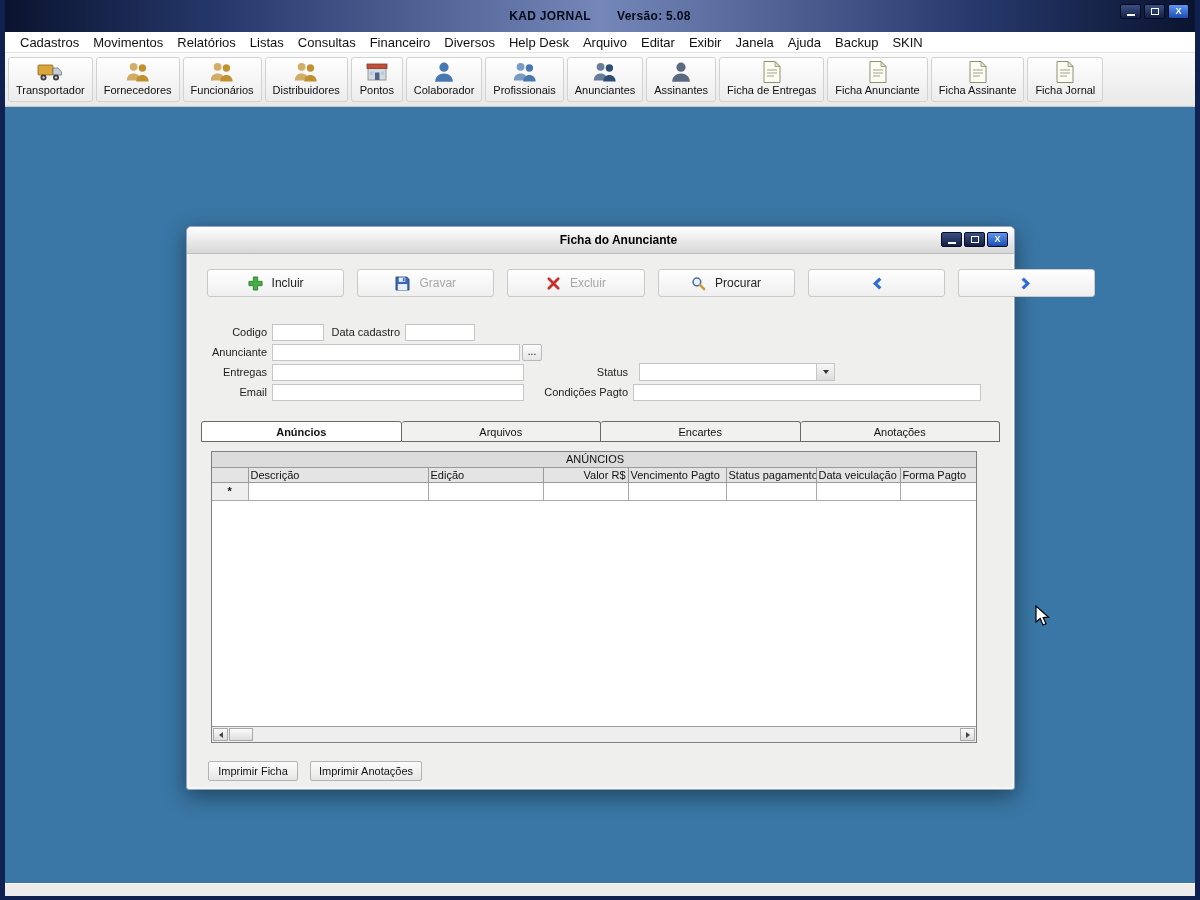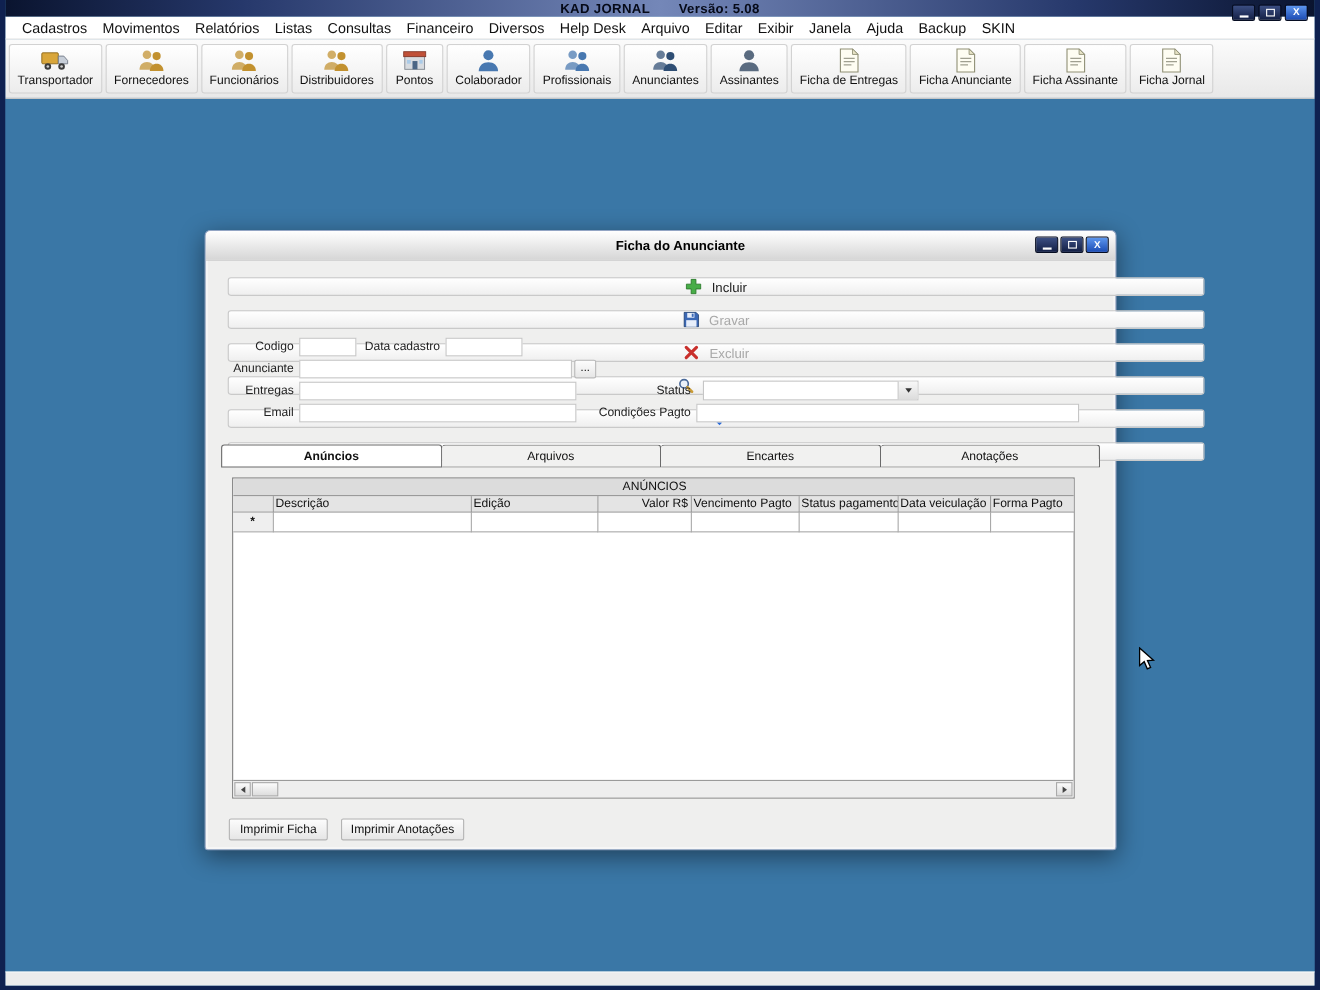--- a/index.html
+++ b/index.html
@@ -4,21 +4,21 @@
 <style>
   html,body{margin:0;padding:0;}
   body{
     width:1200px;height:900px;overflow:hidden;position:relative;
     font-family:"Liberation Sans",sans-serif;background:#3a77a6;
   }
   .app{position:absolute;inset:0;display:flex;flex-direction:column;
     border-left:5px solid #0f2150;border-right:5px solid #0f2150;border-bottom:4px solid #0f2150;box-sizing:border-box;}
 
   
-  .titlebar{height:15px;flex:0 0 auto;position:relative;
+  .titlebar{height:32px;flex:0 0 auto;position:relative;
     background:linear-gradient(90deg,#0a142f 0%,#26386b 18%,#7487b8 50%,#26386b 82%,#0a142f 100%);
     display:flex;align-items:center;justify-content:center;}
   .title-text{font-size:12px;font-weight:bold;color:#060a18;display:flex;gap:26px;letter-spacing:.3px;}
   .win-controls{position:absolute;right:6px;top:4px;display:flex;gap:3px;}
   .wbtn{width:21px;height:15px;border:1px solid #060d22;border-radius:2px;display:flex;align-items:center;justify-content:center;cursor:pointer;box-sizing:border-box;}
   .wbtn.min,.wbtn.max{background:linear-gradient(#3c4f83,#131f45);}
   .wbtn.close{background:linear-gradient(#5e97ef,#1c4cb4);color:#fff;font-size:9px;font-weight:bold;line-height:1;}
   .glyph-min{width:8px;height:2px;background:#fff;margin-top:7px;}
   .glyph-max{width:8px;height:7px;border:1px solid #fff;box-sizing:border-box;}
 
@@ -42,21 +42,21 @@
 
   
   .dialog{position:absolute;left:181px;top:119px;width:827px;height:562px;background:#efefee;
     border:1px solid #93a5c4;border-radius:5px 5px 3px 3px;
     box-shadow:0 6px 22px rgba(0,0,0,.45), inset 0 0 0 2px #f6f6f6;}
   .dlg-titlebar{height:26px;background:linear-gradient(#ffffff,#d6d6d6);border-bottom:1px solid #bdbdbd;
     border-radius:5px 5px 0 0;display:flex;align-items:center;justify-content:center;position:relative;}
   .dlg-title{font-size:12px;font-weight:bold;color:#000;padding-left:36px;}
   .dlg-controls{position:absolute;right:6px;top:5px;display:flex;gap:2px;}
 
-  .action-row{position:absolute;left:20px;top:42px;width:888px;display:flex;gap:13px;flex-direction:column;}
+  .action-row{position:absolute;left:20px;top:42px;width:888px;display:flex;gap:13px;}
   .act-btn{flex:1;height:28px;border:1px solid #c9c9c9;border-radius:3px;background:linear-gradient(#ffffff,#efefef);
     display:flex;align-items:center;justify-content:center;gap:9px;font-size:12px;color:#222;cursor:pointer;
     font-family:inherit;padding:0;}
   .act-btn.disabled{color:#a8a8a8;}
   .act-ico{width:15px;height:15px;} .nav-ico{width:15px;height:15px;}
 
   
   .frow{position:absolute;left:20px;height:18px;display:flex;align-items:center;font-size:11px;color:#222;}
   .frow1{top:96px;} .frow2{top:116px;} .frow3{top:136px;} .frow4{top:156px;}
   .flabel{text-align:right;margin-right:5px;white-space:nowrap;}

